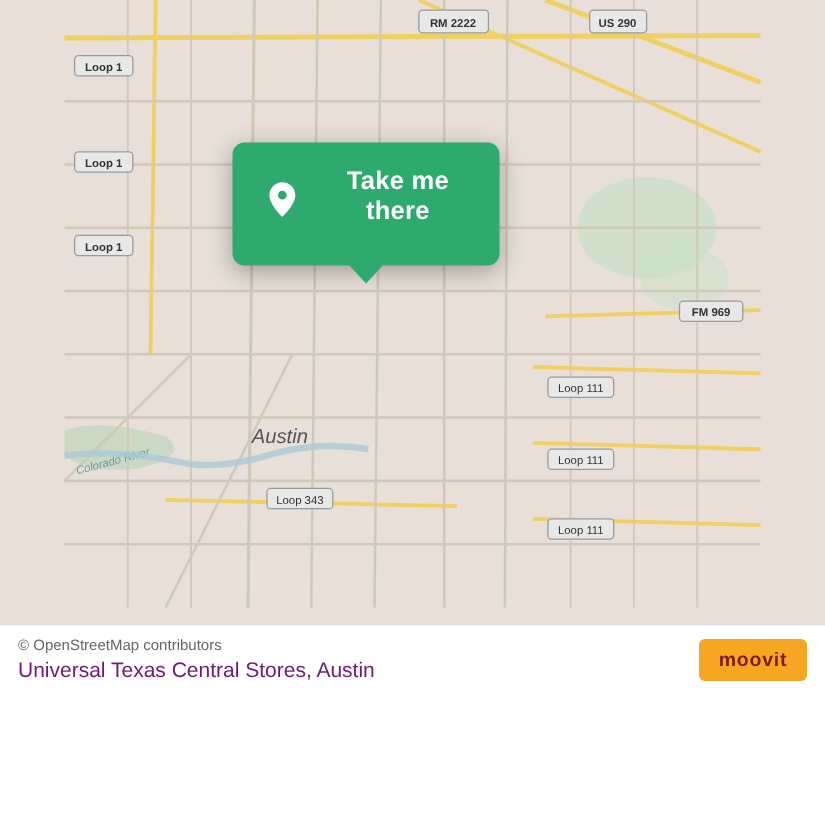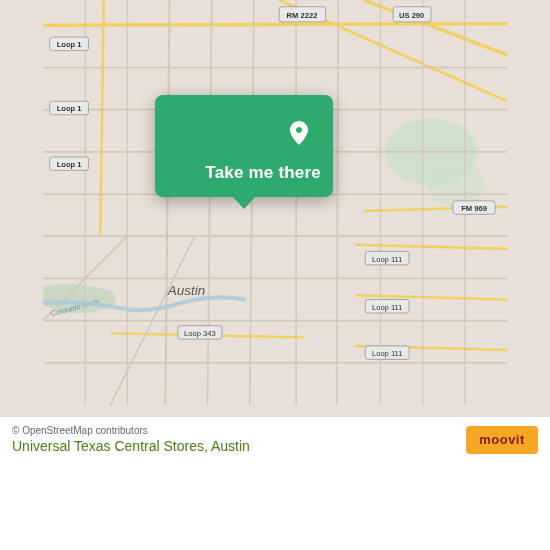--- a/index.html
+++ b/index.html
@@ -31,22 +31,22 @@
     
     #location-card {
       position: absolute;
       top: 95px;
       left: 155px;
       width: 178px;
       background: #2eaa6e;
       border-radius: 8px;
       padding: 16px 12px 14px;
       display: flex;
-      flex-direction: column;
-      align-items: flex-end;
+      flex-direction: row;
+      align-items: flex-start;
       box-shadow: 0 4px 16px rgba(0,0,0,0.3);
       cursor: pointer;
     }
 
     #location-card::after {
       content: '';
       position: absolute;
       bottom: -12px;
       left: 50%;
       transform: translateX(-50%);
@@ -85,21 +85,21 @@
       border-top: 1px solid #e0e0e0;
     }
 
     #place-info {
       display: flex;
       flex-direction: column;
     }
 
     #place-name {
       font-size: 14px;
-      color: #4d7c0f;
+      color: #701a75;
       font-weight: 500;
     }
 
     #copyright-text {
       font-size: 10px;
       color: #666666;
       margin-bottom: 2px;
     }
 
     #moovit-logo {

